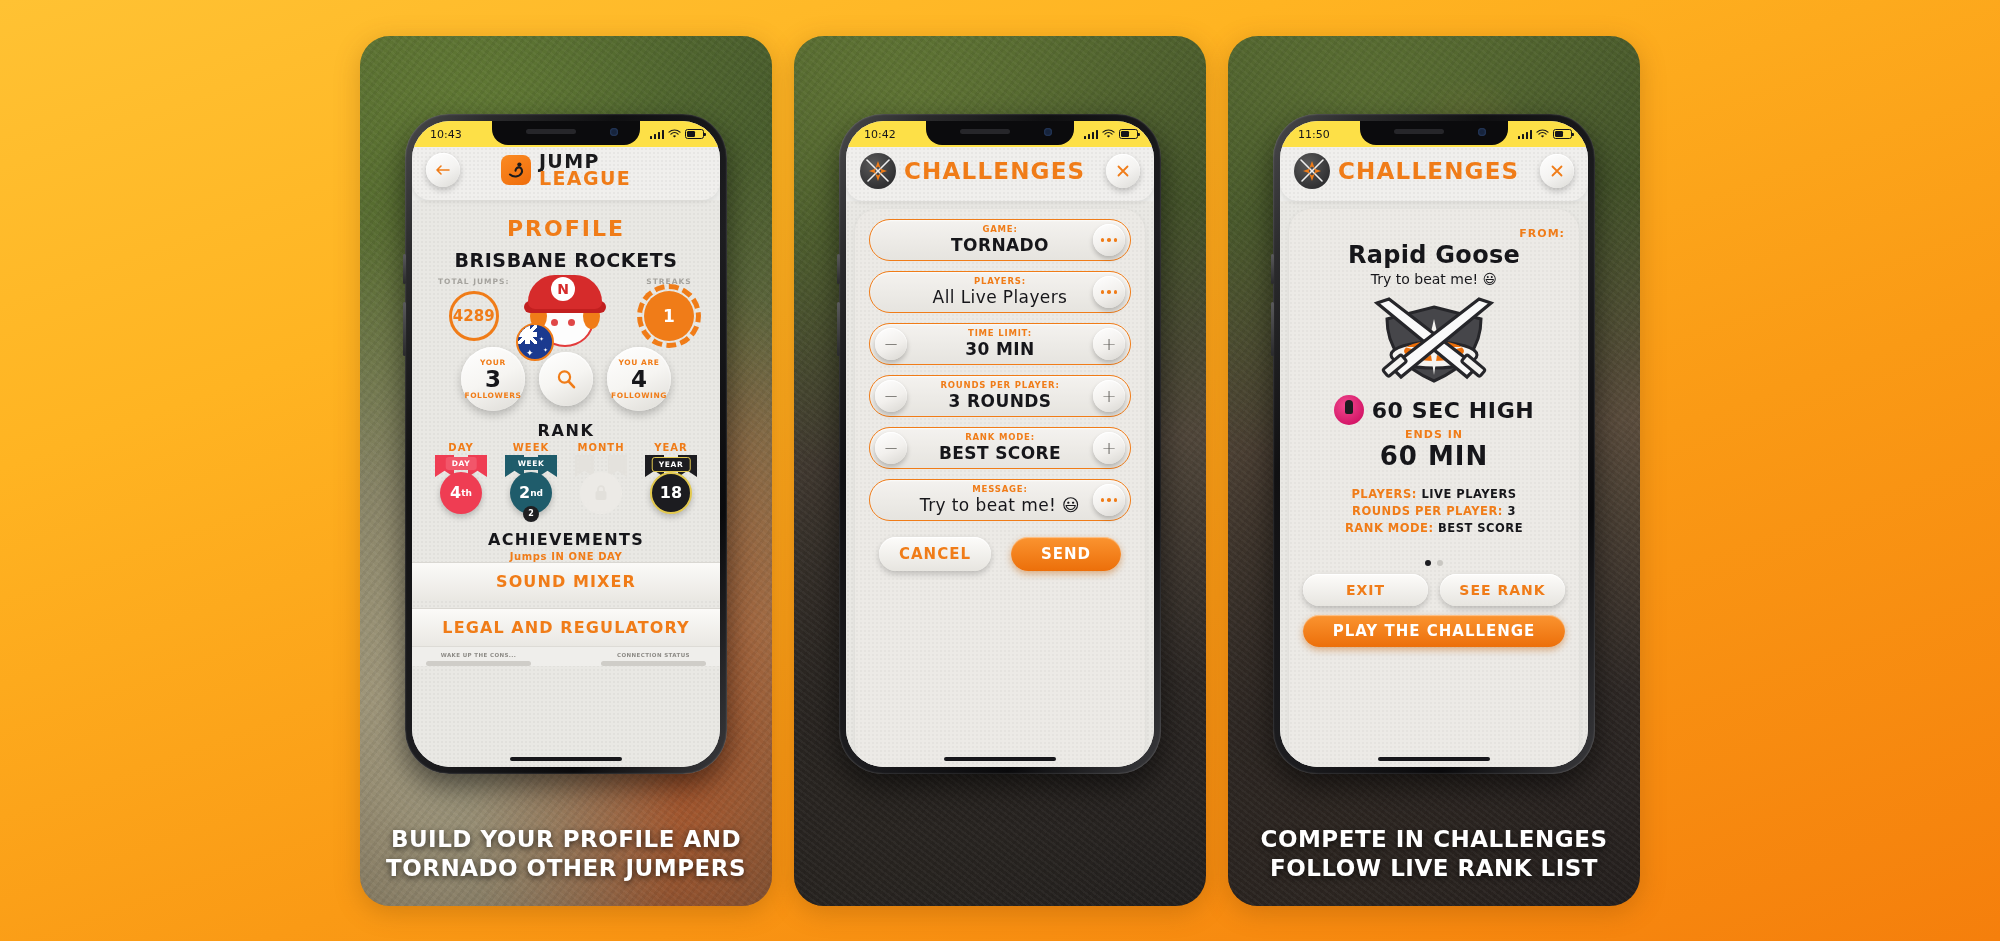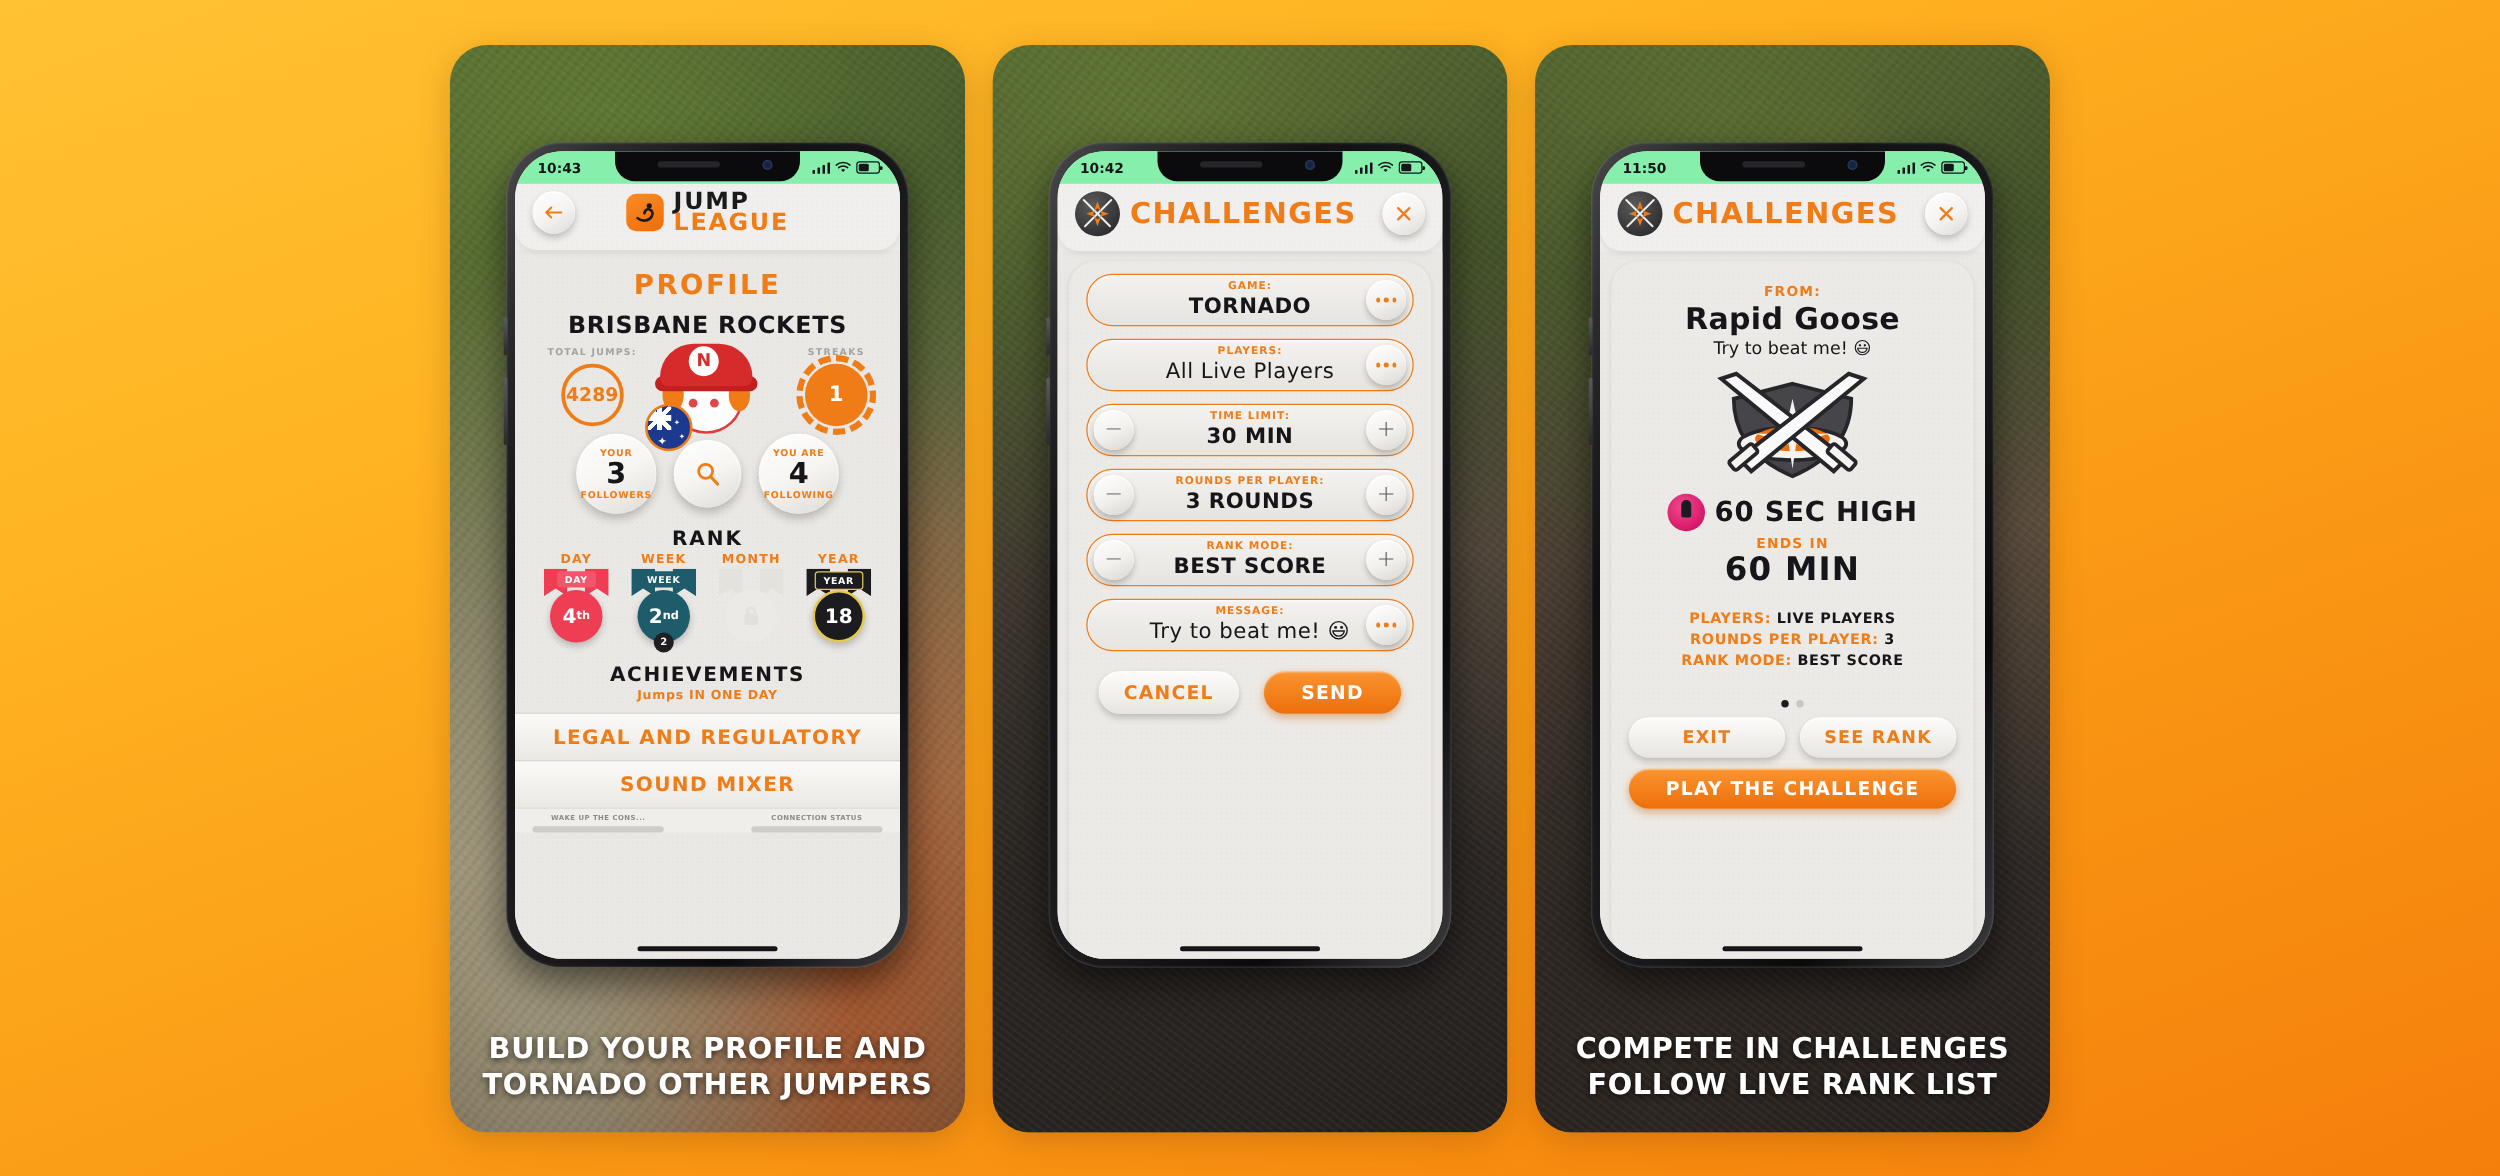--- a/index.html
+++ b/index.html
@@ -120,22 +120,22 @@
     width: 8px; height: 8px; border-radius: 50%;
     background: #17243c;
     box-shadow: inset 0 0 2px #3b5a8f;
   }
 
   
   .statusbar {
     height: 26px; flex: 0 0 26px;
     display: flex; align-items: center; justify-content: space-between;
     padding: 0 16px 0 18px;
-    font-size: 11px; font-weight: bold; color: #15151a;
-    background: #86efac;
+    font-size: 11px; font-weight: normal; color: #15151a;
+    background: #fde047;
     position: relative; z-index: 20;
     font-family: "DejaVu Sans", sans-serif;
   }
   .status-right { display: flex; align-items: center; gap: 4px; }
   .sig { display: flex; align-items: flex-end; gap: 1.5px; height: 9px; }
   .sig i { width: 2.5px; background: #15151a; border-radius: .5px; display:block; }
   .sig i:nth-child(1){height:3px}.sig i:nth-child(2){height:5px}
   .sig i:nth-child(3){height:7px}.sig i:nth-child(4){height:9px}
   .batt {
     width: 19px; height: 9.5px; border: 1.3px solid #15151a; border-radius: 2.6px;
@@ -484,21 +484,21 @@
   }
   .btn.primary {
     background: linear-gradient(180deg,#fb9430,#ec6f0a);
     color:#fff;
     box-shadow: 0 3px 7px rgba(200,100,10,.45), inset 0 1px 1px rgba(255,255,255,.45);
     padding: 0 30px;
   }
 
   
   .from-lbl {
-    text-align:center; color:#f07c18; font-size:11px; font-weight:bold;
+    text-align:right; color:#f07c18; font-size:11px; font-weight:bold;
     letter-spacing:1px; margin-top: 8px;
     font-family: "DejaVu Sans", sans-serif;
   }
   .from-name {
     text-align:center; color:#16161a; font-size:24px; font-weight:bold;
     letter-spacing:.3px; margin-top: 1px;
     font-family: "DejaVu Sans", sans-serif;
   }
   .from-msg {
     text-align:center; color:#16161a; font-size:14px; margin-top: 2px;
@@ -722,22 +722,22 @@
               </div>
               <div class="disc" style="background:#1c1c20; border:2px solid #e3c94e;">
                 <span>18</span>
               </div>
             </div>
           </div>
 
           <div class="ach-title">ACHIEVEMENTS</div>
           <div class="ach-sub">Jumps IN ONE DAY</div>
 
+          <div class="menu-row" style="margin-top:0;">SOUND MIXER</div>
           <div class="menu-row">LEGAL AND REGULATORY</div>
-          <div class="menu-row" style="margin-top:0;">SOUND MIXER</div>
 
           <div class="footer-bar">
             <div class="col">
               <div class="lbl">WAKE UP THE CONS...</div>
               <div class="bar"></div>
             </div>
             <div class="col">
               <div class="lbl">CONNECTION STATUS</div>
               <div class="bar"></div>
             </div>

